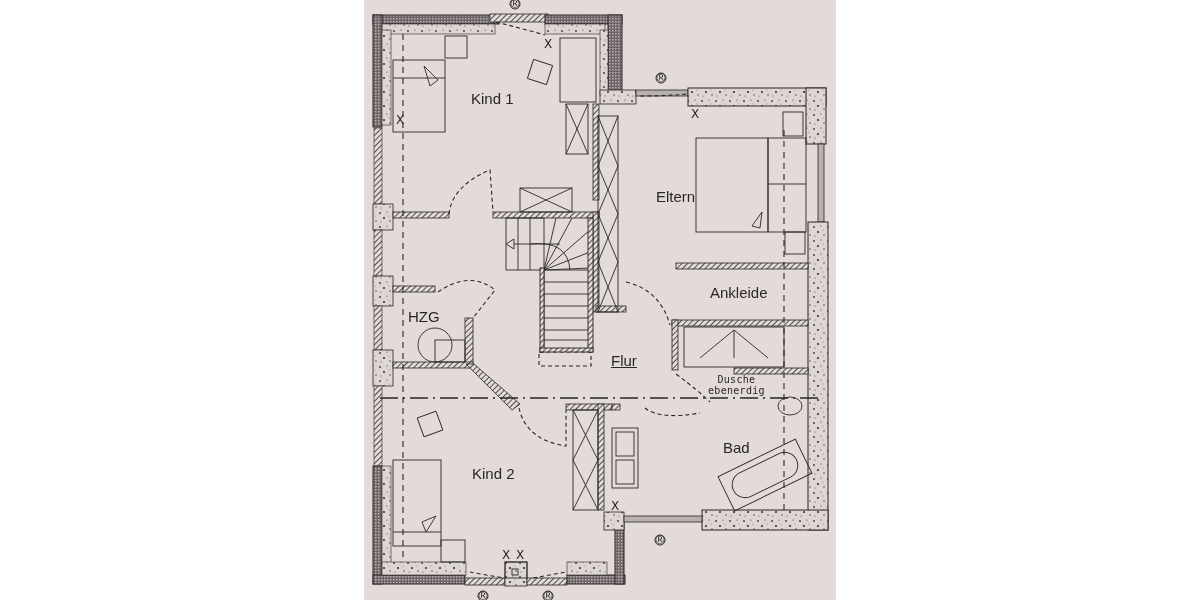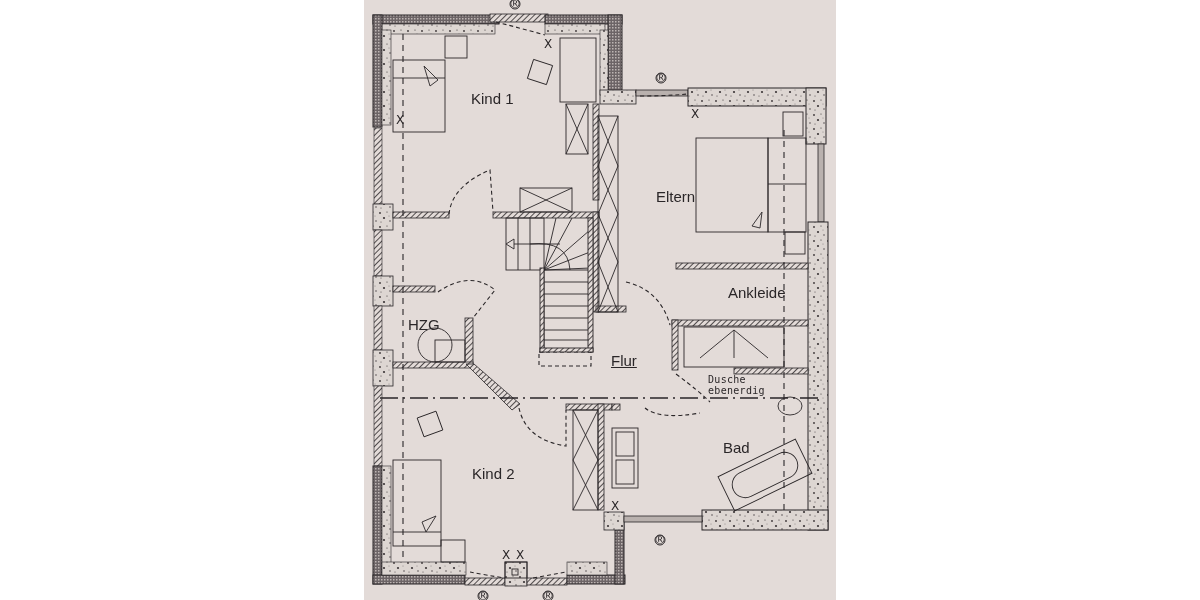--- a/index.html
+++ b/index.html
@@ -1,20 +1,20 @@
 <!DOCTYPE html>
 <html><head>
 <meta charset="utf-8">
 <style>
   html,body{margin:0;padding:0;background:#ffffff;}
   body{width:1200px;height:600px;position:relative;overflow:hidden;font-family:"Liberation Sans",sans-serif;}
   #paper{position:absolute;left:364px;top:0;width:472px;height:600px;background:#e3dbd8;}
   #plan{position:absolute;left:0;top:0;}
   .lbl{position:absolute;color:#2a2628;font-family:"Liberation Sans",sans-serif;font-size:15px;white-space:nowrap;}
-  .lbl.small{font-size:10px;line-height:11px;text-align:left;font-family:"DejaVu Sans Mono",monospace;letter-spacing:0.3px;}
+  .lbl.small{font-size:10px;line-height:11px;text-align:center;font-family:"DejaVu Sans Mono",monospace;letter-spacing:0.3px;}
   .sym{position:absolute;color:#2a2628;font-size:12px;font-family:"DejaVu Sans",sans-serif;line-height:12px;}
 </style>
 </head>
 <body>
 
 <div id="paper">
   <svg id="plan" width="472" height="600" viewBox="364 0 472 600">
     <defs>
       <pattern id="hatch" width="4" height="4" patternUnits="userSpaceOnUse" patternTransform="rotate(45)">
         <rect width="4" height="4" fill="#e3dbd8"></rect>
@@ -206,22 +206,22 @@
       <circle cx="515" cy="4" r="5"></circle>
       <circle cx="661" cy="78" r="5"></circle>
       <circle cx="660" cy="540" r="5"></circle>
       <circle cx="483" cy="596" r="5"></circle>
       <circle cx="548" cy="596" r="5"></circle>
     </g>
   </svg>
 
   <div class="lbl" style="left:107px;top:90px;">Kind 1</div>
   <div class="lbl" style="left:268px;top:188px;margin-left:24px;">Eltern</div>
-  <div class="lbl" style="left:44px;top:316px;">HZG</div>
-  <div class="lbl" style="left:346px;top:284px;margin-left:18px;">Ankleide</div>
+  <div class="lbl" style="left:44px;top:308px;">HZG</div>
+  <div class="lbl" style="left:346px;top:284px;">Ankleide</div>
   <div class="lbl" style="left:247px;top:352px;text-decoration:underline;">Flur</div>
   <div class="lbl small" style="left:344px;top:374px;">
     <div>Dusche</div>
     <div>ebenerdig</div>
   </div>
   <div class="lbl" style="left:324px;top:439px;margin-left:35px;">Bad</div>
   <div class="lbl" style="left:108px;top:465px;">Kind 2</div>
 
   <span class="sym" style="left:145px;top:-2px;">®</span>
   <span class="sym" style="left:291px;top:72px;">®</span>

